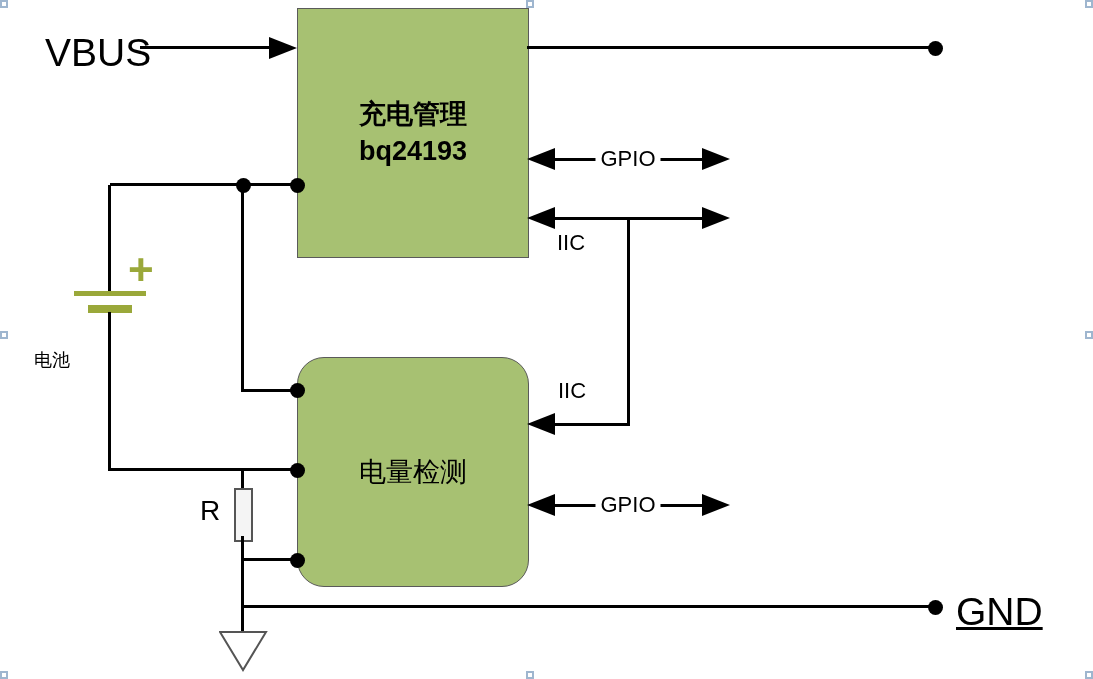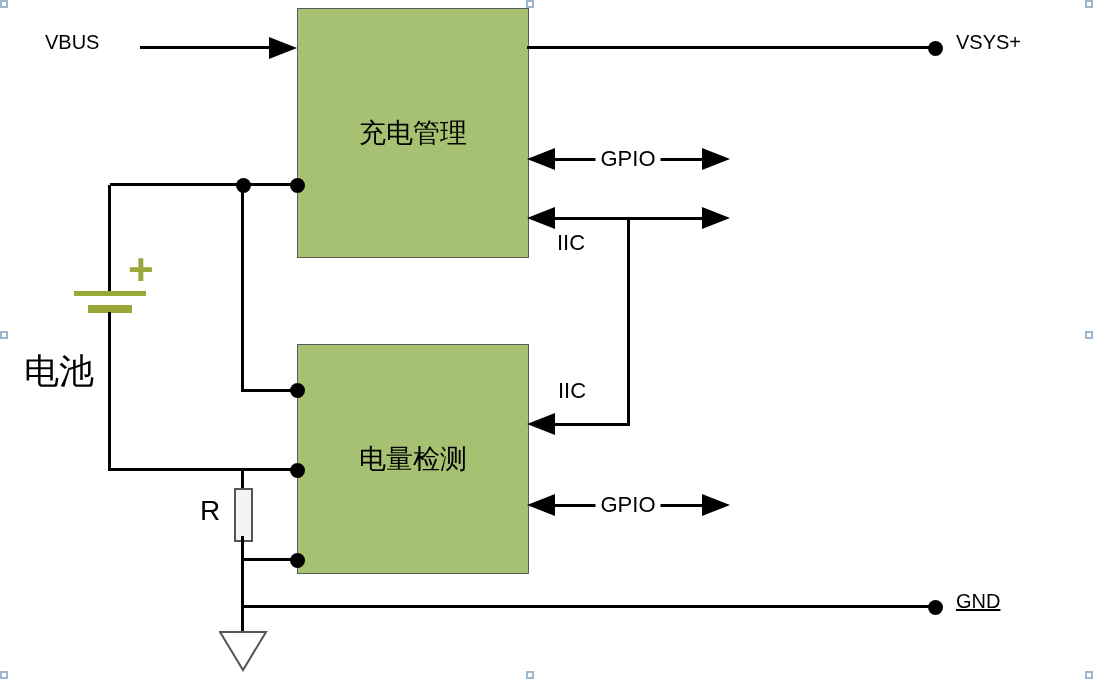--- a/index.html
+++ b/index.html
@@ -37,21 +37,21 @@
     border-left: 28px solid #000;
     border-top: 11px solid transparent;
     border-bottom: 11px solid transparent;
   }
   .arrow-left {
     border-right: 28px solid #000;
     border-top: 11px solid transparent;
     border-bottom: 11px solid transparent;
   }
   .label { position: absolute; color: #000; white-space: nowrap; }
-  .label-big { font-size: 20px; }
+  .label-big { font-size: 39px; }
   .label-mid { font-size: 22px; }
   .label-center { transform: translateX(-50%); background: #ffffff; padding: 0 5px; }
   .plate { position: absolute; }
   .resistor-body {
     position: absolute;
     background: #f4f4f4;
     border: 2px solid #555;
   }
   .handle {
     position: absolute;
@@ -59,36 +59,36 @@
     border: 2px solid #9fb6cf;
     background: #ffffff;
     box-sizing: border-box;
   }
 </style>
 </head>
 <body>
 
 <div id="canvas">
 
-  <div class="block" style="left:297px; top:8px; width:230px; height:248px; background:#a7c172;">
+  <div class="block" style="left:297px; top:8px; width:230px; height:248px; background:#a7c172;font-weight:bold;">
     <span>充电管理</span>
+    <span>bq24193</span>
   </div>
 
-  <div class="block" style="left:297px; top:344px; width:230px; height:228px; background:#a7c172;">
+  <div class="block" style="left:297px; top:357px; width:230px; height:228px; background:#a7c172;border-radius:27px;">
     <span>电量检测</span>
   </div>
 
 
   <div class="label label-big" style="left:45px; top:31px;">VBUS</div>
   <div class="wire-h" style="left:140px; top:46px; width:131px;"></div>
   <div class="arrow arrow-right" style="left:269px; top:37px;"></div>
 
   <div class="wire-h" style="left:527px; top:46px; width:408px;"></div>
   <div class="dot" style="left:928px; top:41px;"></div>
-  <div class="label label-big" style="left:956px; top:31px;">VSYS+</div>
 
   <div class="arrow arrow-left" style="left:527px; top:148px;"></div>
   <div class="arrow arrow-right" style="left:702px; top:148px;"></div>
   <div class="wire-h" style="left:552px; top:158px; width:153px;"></div>
   <div class="label label-mid label-center" style="left:628px; top:146px;">GPIO</div>
 
   <div class="arrow arrow-left" style="left:527px; top:207px;"></div>
   <div class="arrow arrow-right" style="left:702px; top:207px;"></div>
   <div class="wire-h" style="left:552px; top:217px; width:153px;"></div>
   <div class="label label-mid" style="left:557px; top:230px;">IIC</div>
@@ -108,21 +108,21 @@
   <div class="dot" style="left:236px; top:178px;"></div>
   <div class="dot" style="left:290px; top:178px;"></div>
 
   <div class="wire-v" style="left:241px; top:185px; height:207px;"></div>
   <div class="wire-h" style="left:243px; top:389px; width:54px;"></div>
   <div class="dot" style="left:290px; top:383px;"></div>
 
   <div class="label" style="left:128px; top:245px; font-size:44px; font-weight:bold; color:#9aa83a;">+</div>
   <div class="plate" style="left:74px; top:291px; width:72px; height:5px; background:#9aa83a;"></div>
   <div class="plate" style="left:88px; top:305px; width:44px; height:8px; background:#9aa83a;"></div>
-  <div class="label" style="left:24px; top:348px; font-size:35px;">电池</div>
+  <div class="label" style="left:34px; top:348px; font-size:18px;">电池</div>
 
   <div class="wire-v" style="left:108px; top:312px; height:159px;"></div>
   <div class="wire-h" style="left:110px; top:468px; width:188px;"></div>
   <div class="dot" style="left:290px; top:463px;"></div>
 
   <div class="wire-v" style="left:241px; top:470px; height:20px;"></div>
   <div class="resistor-body" style="left:234px; top:488px; width:15px; height:50px;"></div>
   <div class="label" style="left:200px; top:495px; font-size:28px;">R</div>
   <div class="wire-v" style="left:241px; top:536px; height:97px;"></div>
 

